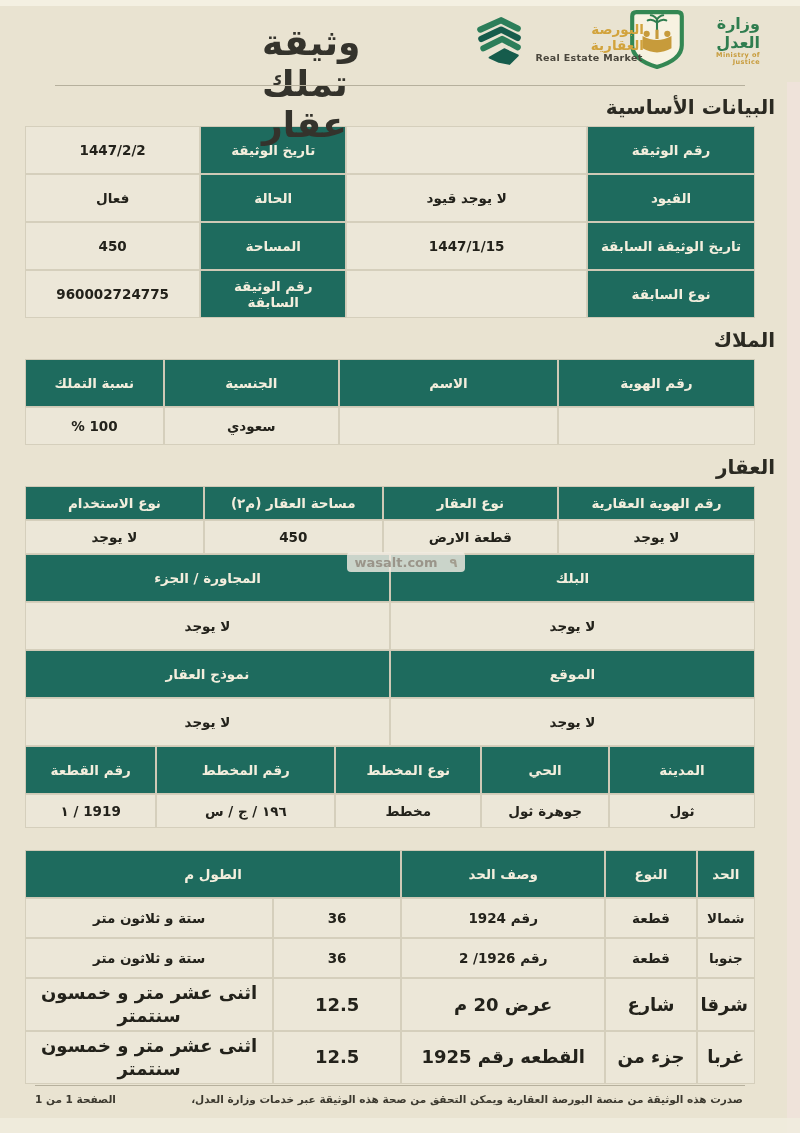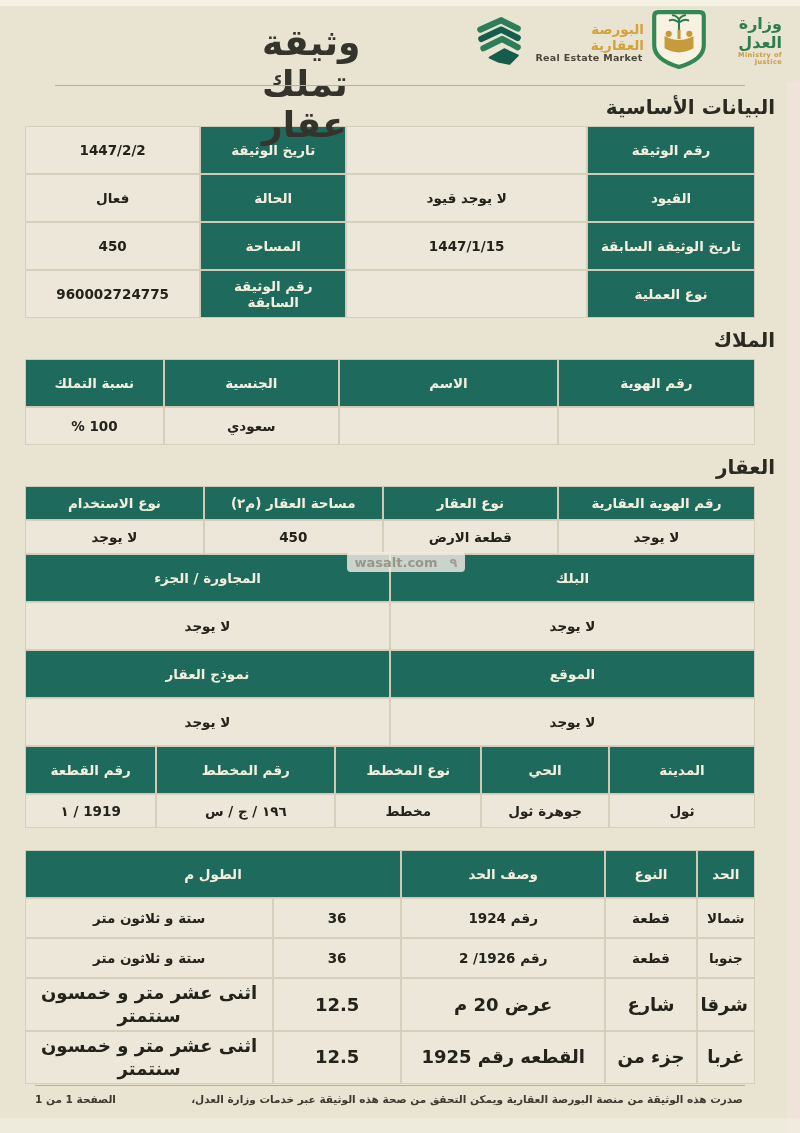--- a/index.html
+++ b/index.html
@@ -15,21 +15,21 @@
   .edge-top   { position:absolute; top:0; left:0; right:0; height:6px; background:#f6f2e6; opacity:.8; }
   .edge-right { position:absolute; top:82px; right:0; bottom:0; width:13px; background:#f3e3de; opacity:.65; }
   .edge-bottom{ position:absolute; bottom:0; left:0; right:0; height:15px; background:#f0ecdf; opacity:.8; }
 
   
   .hdr { position:relative; height:86px; }
   .hdr-rule { position:absolute; top:85px; left:55px; right:55px; border-top:1px solid #b6b09d; }
   .doc-title { position:absolute; top:22px; left:262px; width:180px; font-size:36px; font-weight:700; color:#34332c; text-align:left; letter-spacing:0; }
   .logo-group { position:absolute; display:flex; align-items:center; gap:8px; direction:rtl; }
   .rem-logo { top:16px; left:472px; width:172px; }
-  .moj-logo { top:8px; left:650px; width:132px; }
+  .moj-logo { top:8px; left:628px; width:132px; }
   .logo-texts { display:flex; flex-direction:column; align-items:center; line-height:1.15; }
   .rem-ar { color:#d2a33c; font-size:13.5px; font-weight:700; }
   .rem-en { color:#4a463c; font-size:9.5px; font-weight:700; letter-spacing:.3px; }
   .moj-ar { color:#2f7d4f; font-size:16px; font-weight:700; }
   .moj-en { color:#c79b3b; font-size:6.5px; font-weight:700; letter-spacing:.4px; }
 
   
   .content { padding:0 25px; }
   .sec-h { font-size:20px; font-weight:700; color:#2b2a22; margin:9px 0 7px; }
   table { border-collapse:separate; border-spacing:0; table-layout:fixed; width:730px; margin:0 20px 10px auto; direction:rtl; }
@@ -137,21 +137,21 @@
       <td class="h">الحالة</td>
       <td>فعال</td>
     </tr>
     <tr class="r32">
       <td class="h">تاريخ الوثيقة السابقة</td>
       <td>1447/1/15</td>
       <td class="h">المساحة</td>
       <td>450</td>
     </tr>
     <tr class="r32">
-      <td class="h">نوع العملية</td>
+      <td class="h">نوع السابقة</td>
       <td></td>
       <td class="h">رقم الوثيقة السابقة</td>
       <td>960002724775</td>
     </tr>
   </tbody>
     </table>
 
   <div class="sec-h">الملاك</div>
   <table>
     <colgroup>

